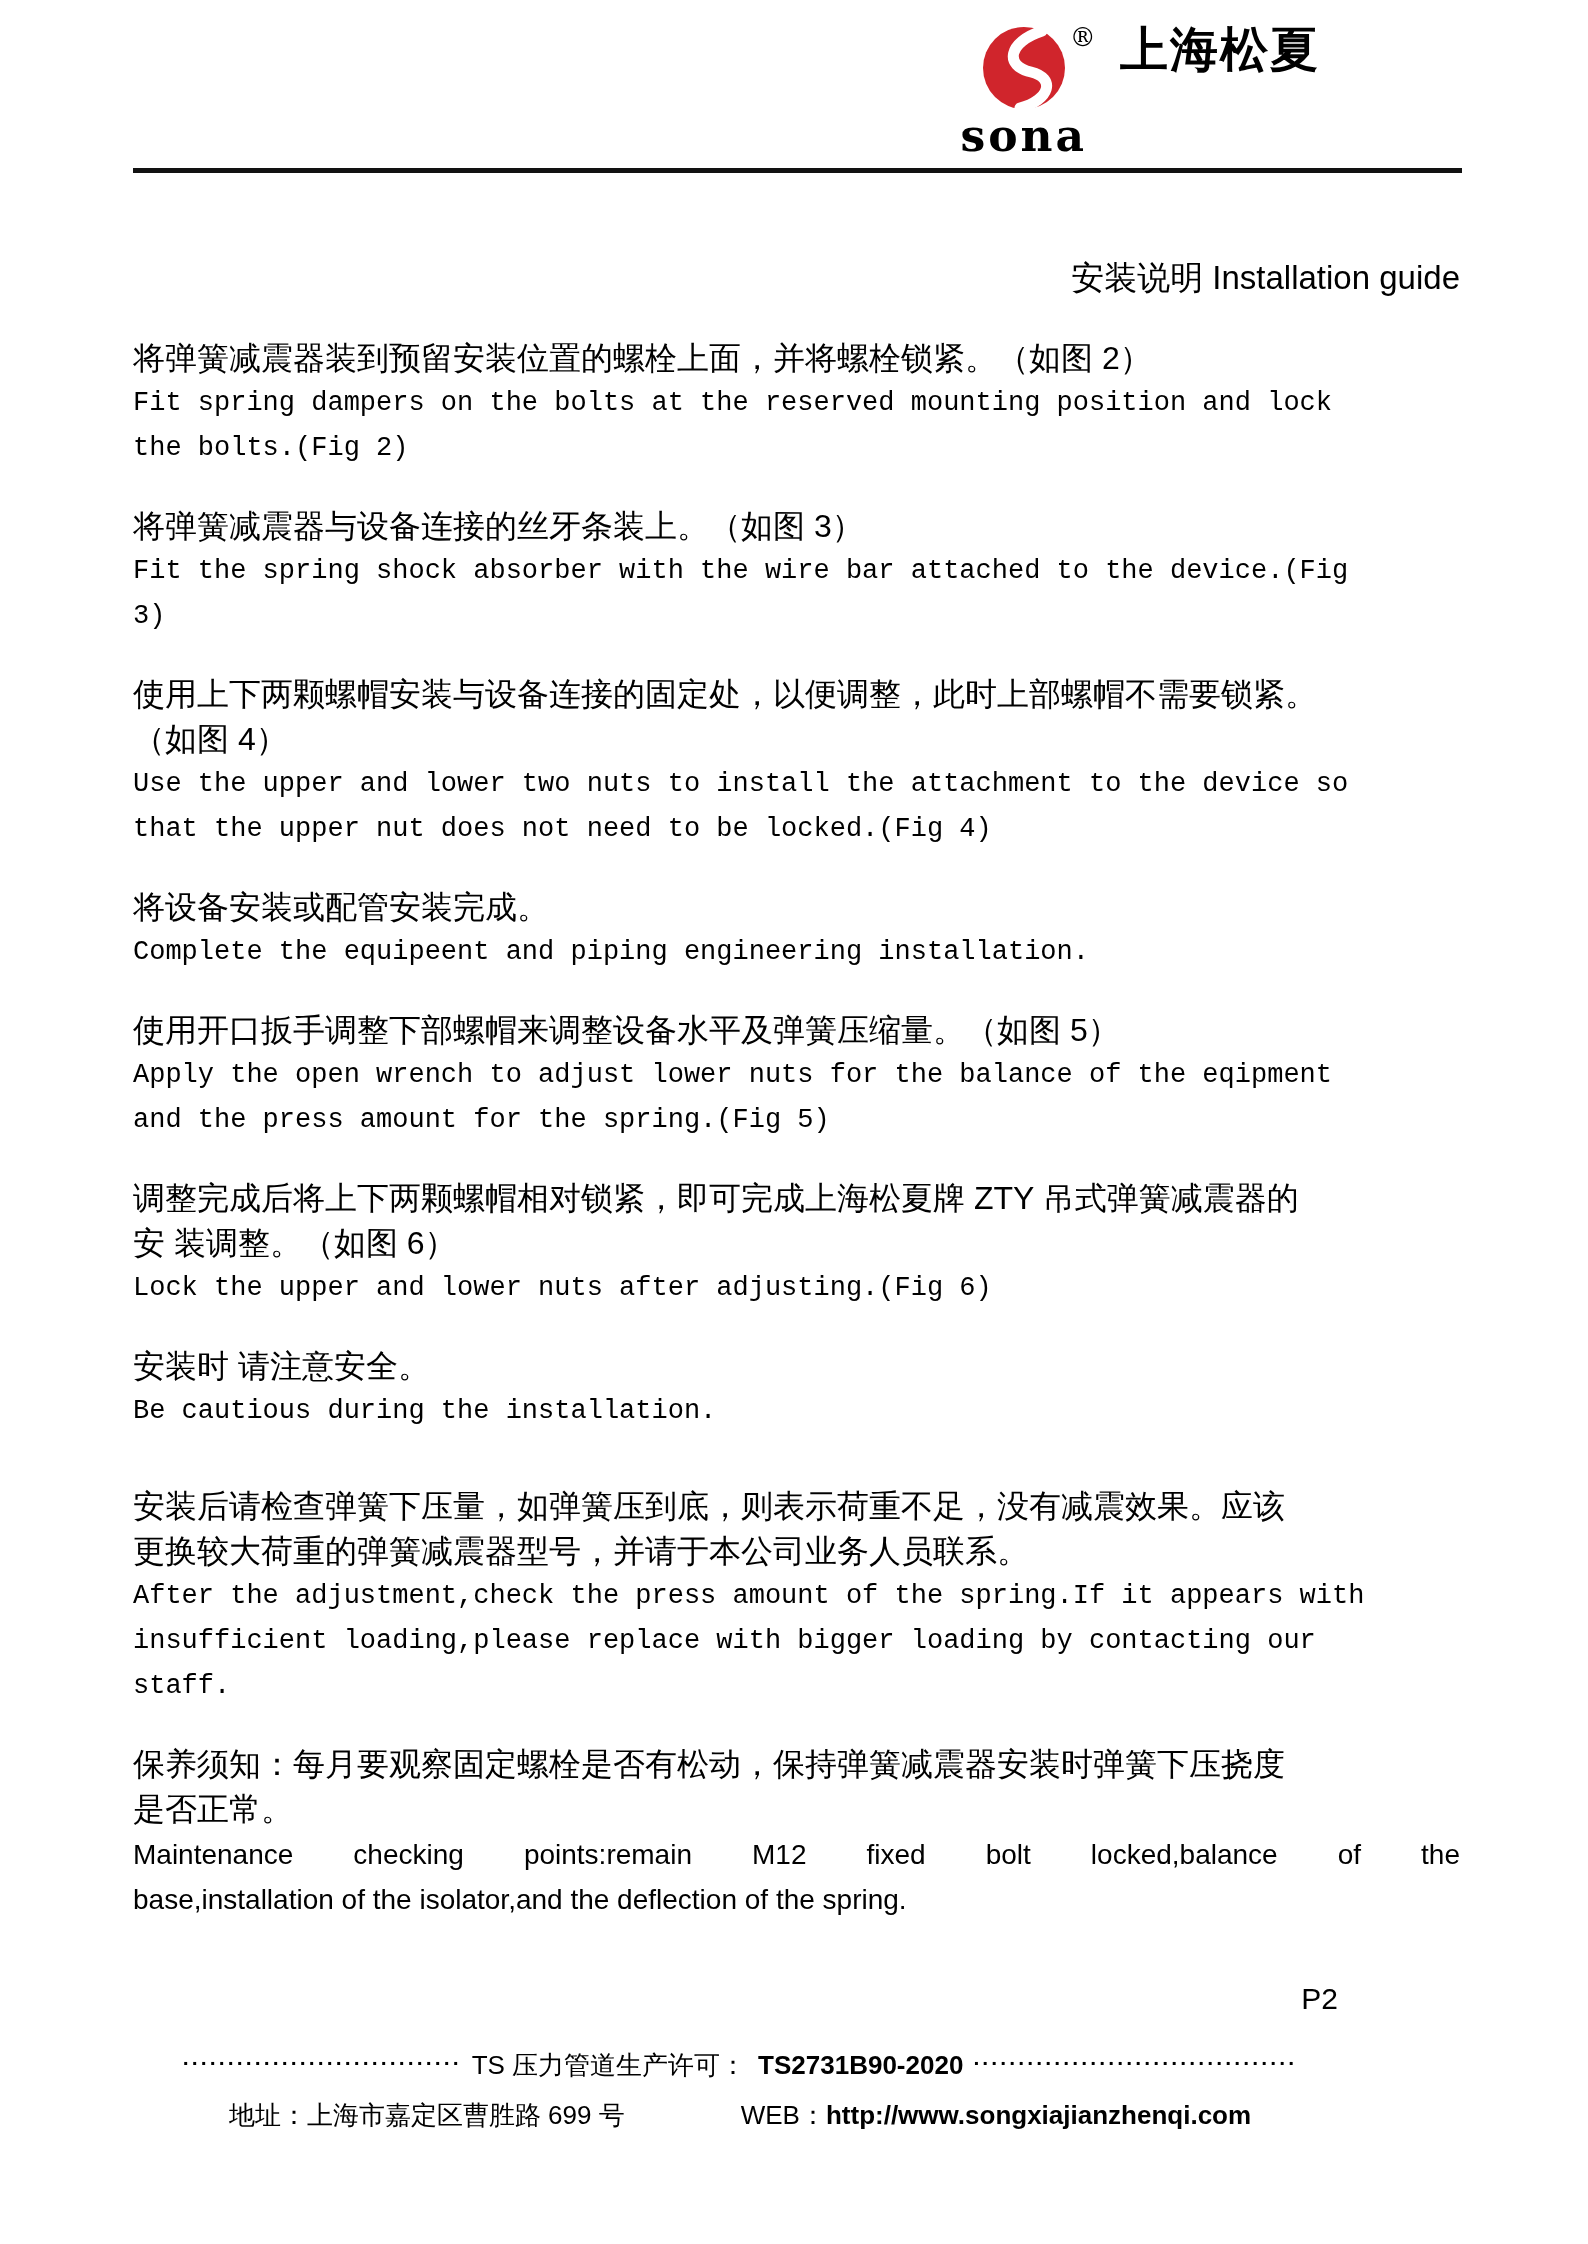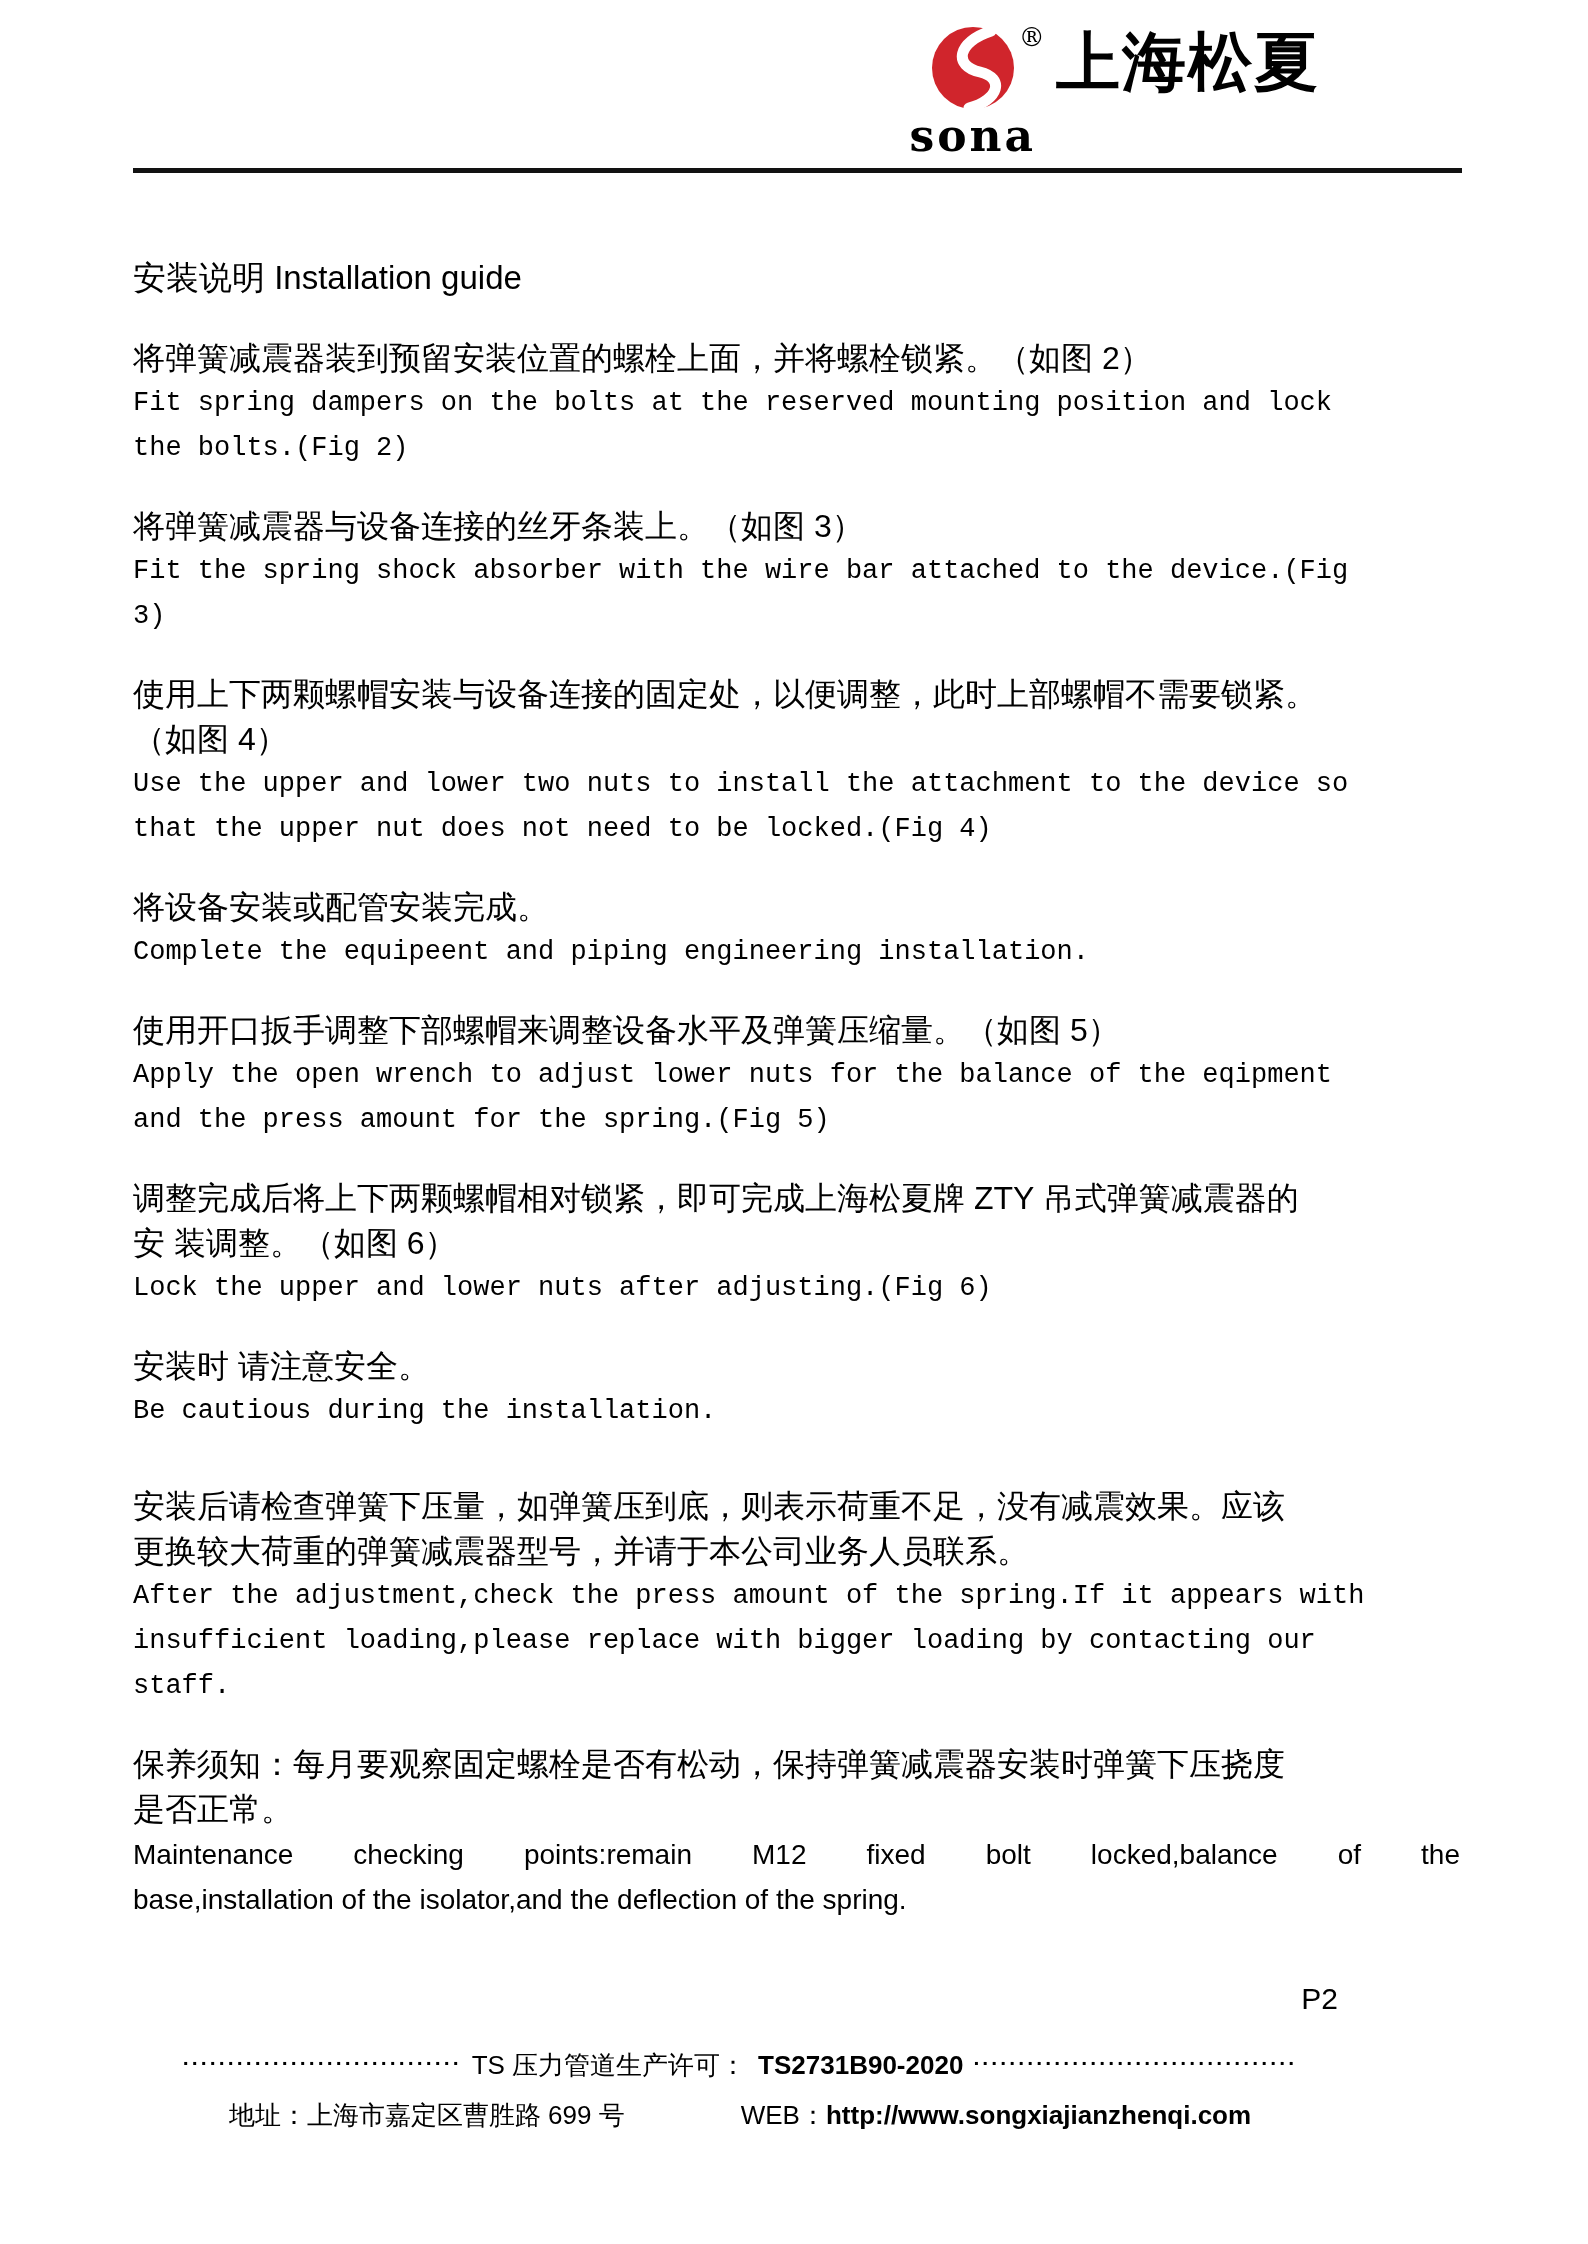--- a/index.html
+++ b/index.html
@@ -39,40 +39,42 @@
   }
   .sona-wordmark {
     font-family: "DejaVu Serif", serif;
     font-weight: bold;
     font-size: 44px;
     line-height: 1;
     margin-top: 4px;
     letter-spacing: 3px;
   }
   .brand-name {
-    font-size: 64px;
+    font-size: 48px;
     font-weight: bold;
     line-height: 1.15;
     letter-spacing: 2px;
-    font-family: Liberation Sans, sans-serif;
+    font-family: Liberation Mono, monospace;
+    margin-left: 13px;
   }
 
   .header-divider {
     height: 5px;
     background: #121212;
     margin: 10px 126px 0 133px;
   }
 
   
   .doc-body { padding: 0 128px 0 133px; }
   .doc-title {
     font-size: 33px;
     font-weight: normal;
     margin: 80px 0 0 0;
     line-height: 50px;
+    text-align: right;
   }
   .para { margin-top: 33px; }
   .para.gap-lg { margin-top: 50px; }
   .zh-text {
     font-size: 32px;
     line-height: 45px;
     white-space: pre-line;
     font-family: Liberation Sans, sans-serif;
     margin-top: 29px;
   }

